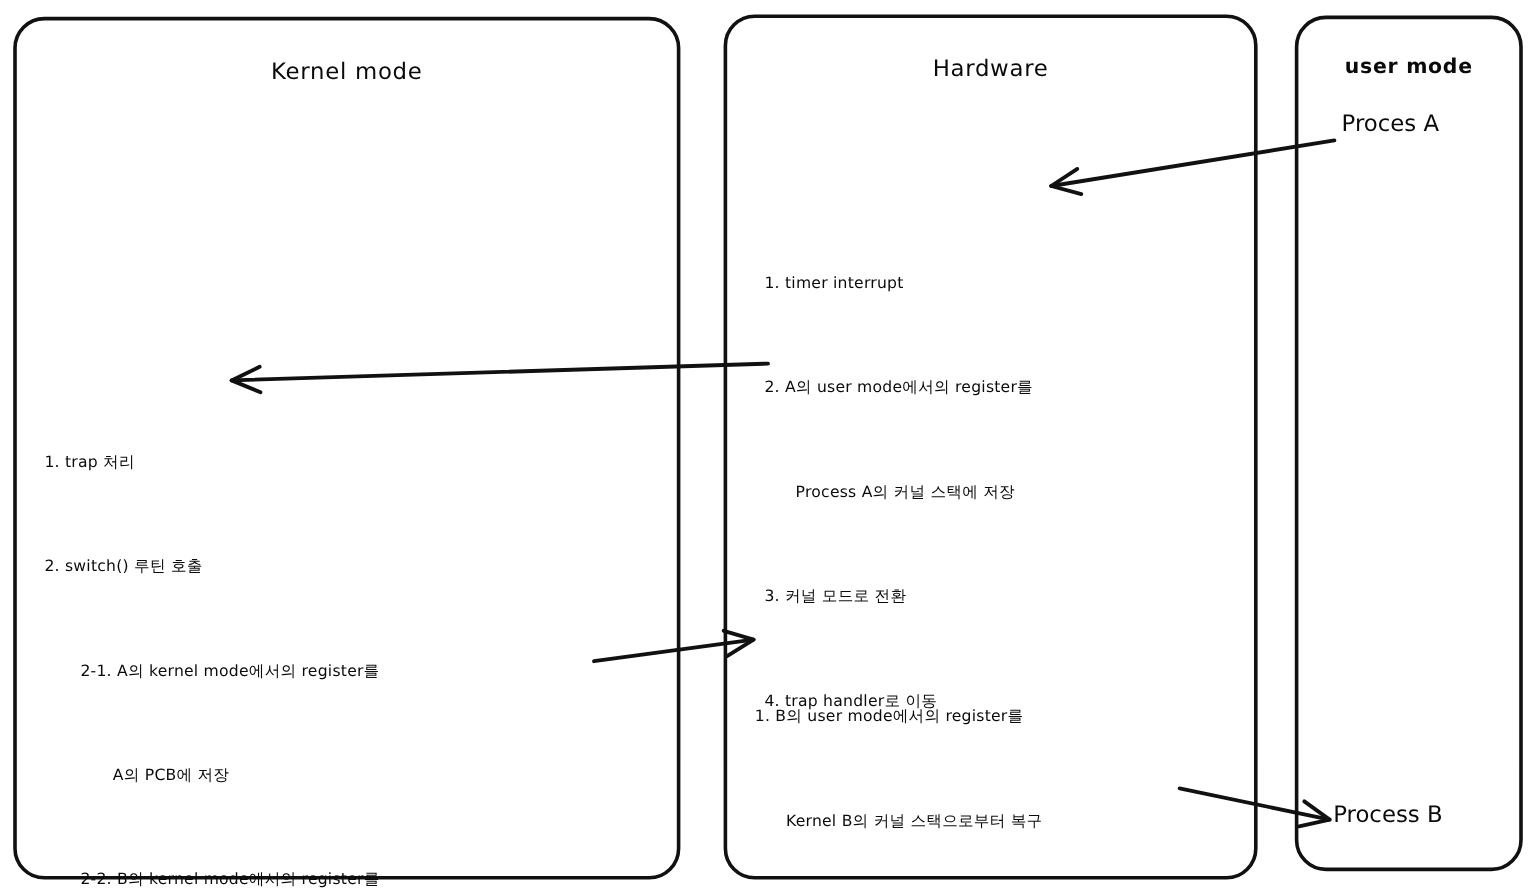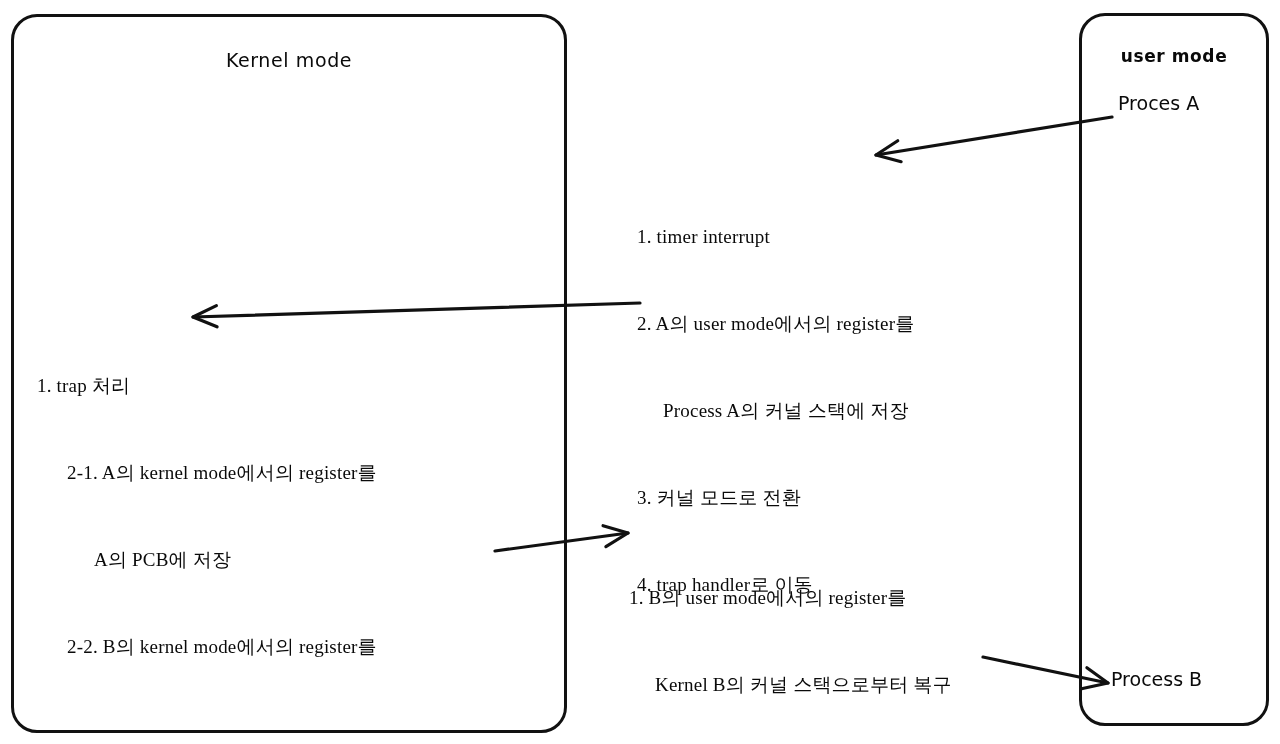--- a/index.html
+++ b/index.html
@@ -45,25 +45,24 @@
     letter-spacing: 0.6px;
     white-space: nowrap;
   }
   #title-kernel   { top: 32px; }
   #title-hardware { top: 31px; }
   #title-usermode { top: 30px; font-size: 17px; font-weight: bold; }
 
   
   .textblock {
     position: absolute;
-    font-size: 19px;
+    font-size: 13px;
     line-height: 29px;
     white-space: pre;
     letter-spacing: 0.2px;
-    font-family: Liberation Serif, serif;
   }
   #block-hw-top    { left: 637px; top: 164px; }
   #block-kernel    { left: 37px;  top: 313px; }
   #block-hw-bottom { left: 629px; top: 525px; }
 
   .tline { display: block; white-space: pre; }
   .indent1 { padding-left: 26px; }
   .indent2 { padding-left: 57px; }
   .indent3 { padding-left: 30px; }
 
@@ -86,35 +85,39 @@
 </style>
 </head>
 <body>
 
 <div id="canvas">
 
   <div class="panel" id="panel-kernel">
     <div class="panel-title" id="title-kernel">Kernel mode</div>
   </div>
 
+  <div class="panel" id="panel-hardware">
+    <div class="panel-title" id="title-hardware">Hardware</div>
+  </div>
 
   <div class="panel" id="panel-usermode">
     <div class="panel-title" id="title-usermode">user mode</div>
   </div>
 
   <div class="textblock" id="block-hw-top">
     <span class="tline">1. timer interrupt</span>
     <span class="tline">2. A의 user mode에서의 register를</span>
     <span class="tline indent1">Process A의 커널 스택에 저장</span>
     <span class="tline">3. 커널 모드로 전환</span>
     <span class="tline">4. trap handler로 이동</span>
   </div>
 
   <div class="textblock" id="block-kernel">
     <span class="tline">1. trap 처리</span>
+    <span class="tline">2. switch() 루틴 호출</span>
     <span class="tline indent3">2-1. A의 kernel mode에서의 register를</span>
     <span class="tline indent2">A의 PCB에 저장</span>
     <span class="tline indent3">2-2. B의 kernel mode에서의 register를</span>
     
     
     
   </div>
 
   <div class="textblock" id="block-hw-bottom">
     <span class="tline">1. B의 user mode에서의 register를</span>

